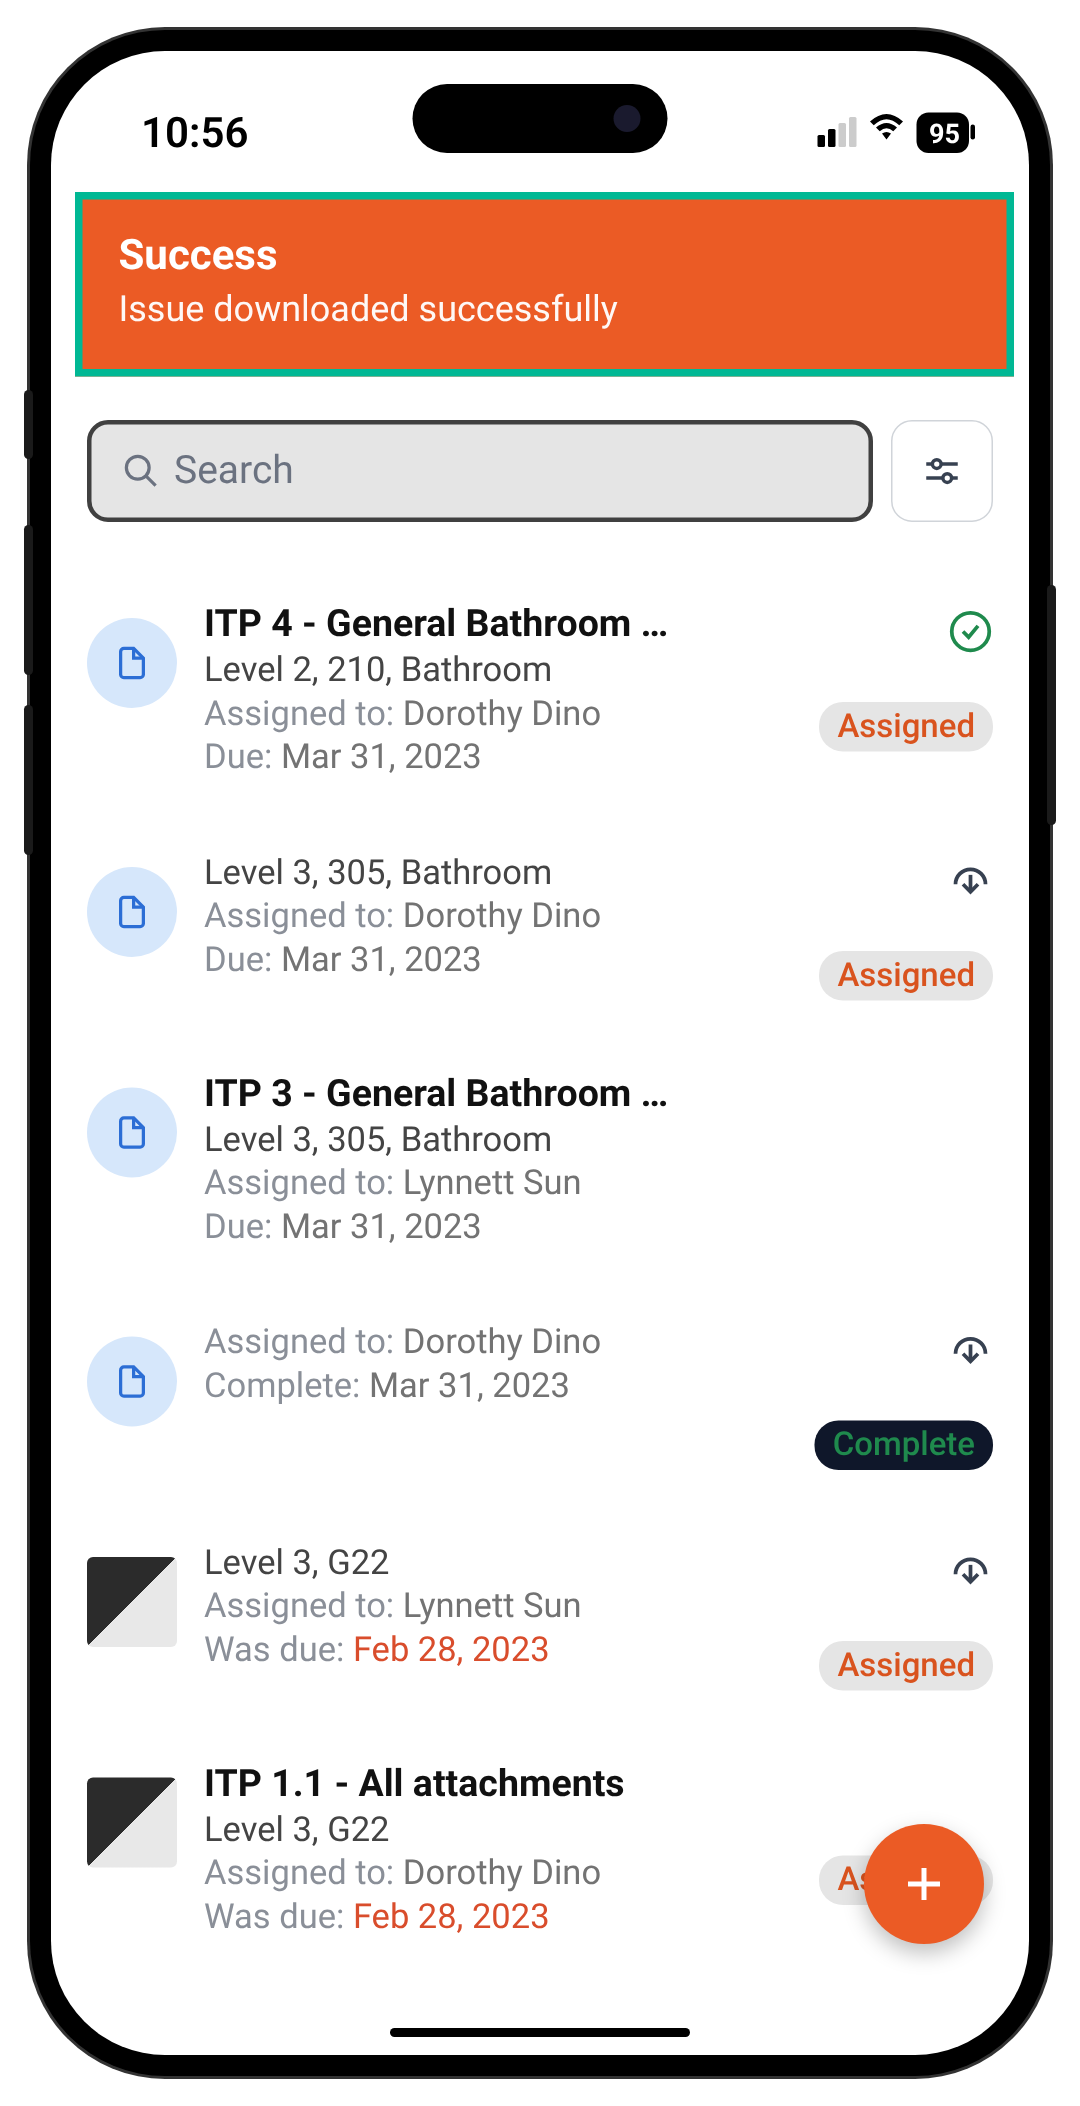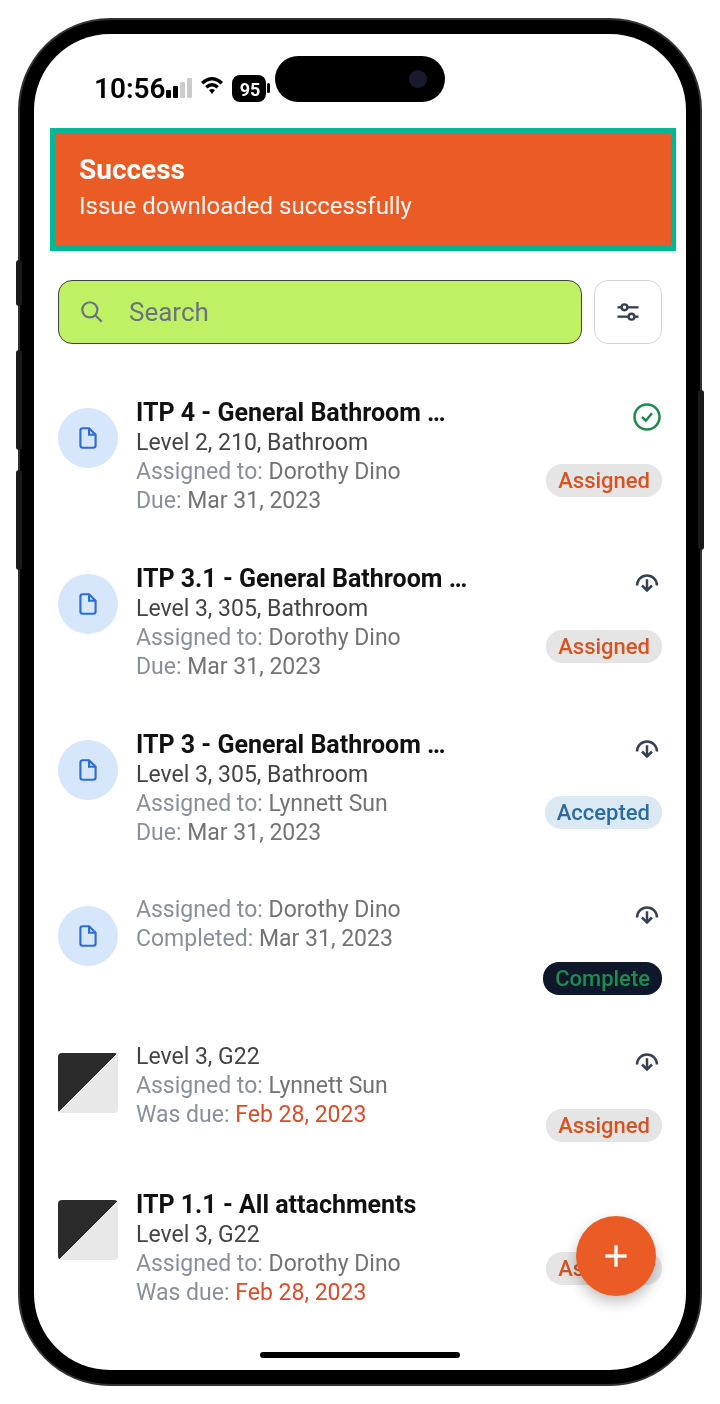--- a/index.html
+++ b/index.html
@@ -45,21 +45,21 @@
     width: 18px;
     height: 18px;
     border-radius: 50%;
     background: #1a1a2e;
   }
   .status-bar {
     position: absolute;
     top: 0; left: 0; right: 0;
     height: 90px;
     display: flex;
-    justify-content: flex-start;
+    justify-content: space-between;
     align-items: center;
     padding: 18px 40px 0 60px;
     z-index: 50;
   }
   .status-time { font-size: 28px; font-weight: 600; }
   .status-right { display: flex; align-items: center; gap: 8px; }
   .signal-bars { display: inline-flex; align-items: flex-end; gap: 2px; }
   .signal-bars span { width: 5px; background: #ccc; border-radius: 1px; }
   .signal-bars span:nth-child(1) { height: 8px; background:#000; }
   .signal-bars span:nth-child(2) { height: 12px; background:#000; }
@@ -116,27 +116,27 @@
   .search-row {
     margin-top: 154px;
     padding: 0 24px;
     display: flex;
     gap: 12px;
   }
   .search-input {
     flex: 1;
     display: flex;
     align-items: center;
-    gap: 24px;
-    border: 1px solid #404040;
+    gap: 9px;
+    border: 3px solid #404040;
     border-radius: 14px;
     padding: 16px 20px;
     font-size: 26px;
     color: #6b7280;
-    background: #bef264;
+    background: #e5e5e5;
   }
   .filter-btn {
     width: 68px;
     display: flex;
     align-items: center;
     justify-content: center;
     border: 1px solid #d0d4d9;
     border-radius: 14px;
     background: #fff;
   }
@@ -314,21 +314,20 @@
             </div>
           </div>
           <div class="item">
             <div class="item-icon">
               <svg width="26" height="26" viewBox="0 0 24 24" fill="none" stroke="#2c6ed5" stroke-width="2">
                 <path d="M13 3H7a2 2 0 0 0-2 2v14a2 2 0 0 0 2 2h10a2 2 0 0 0 2-2V9z"></path>
                 <path d="M13 3v6h6"></path>
               </svg>
             </div>
             <div class="item-body">
-              <div class="item-title">ITP 3.1 - General Bathroom …</div>
               <div class="item-loc">Level 3, 305, Bathroom</div>
               <div class="item-line"><span>Assigned to:</span> <span class="val">Dorothy Dino</span></div>
               <div class="item-line"><span>Due:</span> <span class="val">Mar 31, 2023</span></div>
             </div>
             <div class="item-right">
               <span><svg width="30" height="30" viewBox="0 0 24 24" fill="none" stroke="#374151" stroke-width="2">
                   <path d="M4 14a8 8 0 1 1 16 0"></path>
                   <path d="M12 9v9"></path>
                   <path d="M8 14l4 4 4-4"></path>
                 </svg></span>
@@ -341,39 +340,31 @@
                 <path d="M13 3H7a2 2 0 0 0-2 2v14a2 2 0 0 0 2 2h10a2 2 0 0 0 2-2V9z"></path>
                 <path d="M13 3v6h6"></path>
               </svg>
             </div>
             <div class="item-body">
               <div class="item-title">ITP 3 - General Bathroom …</div>
               <div class="item-loc">Level 3, 305, Bathroom</div>
               <div class="item-line"><span>Assigned to:</span> <span class="val">Lynnett Sun</span></div>
               <div class="item-line"><span>Due:</span> <span class="val">Mar 31, 2023</span></div>
             </div>
-            <div class="item-right">
-              <span><svg width="30" height="30" viewBox="0 0 24 24" fill="none" stroke="#374151" stroke-width="2">
-                  <path d="M4 14a8 8 0 1 1 16 0"></path>
-                  <path d="M12 9v9"></path>
-                  <path d="M8 14l4 4 4-4"></path>
-                </svg></span>
-              <span class="status-pill pill-accepted">Accepted</span>
-            </div>
           </div>
           <div class="item">
             <div class="item-icon">
               <svg width="26" height="26" viewBox="0 0 24 24" fill="none" stroke="#2c6ed5" stroke-width="2">
                 <path d="M13 3H7a2 2 0 0 0-2 2v14a2 2 0 0 0 2 2h10a2 2 0 0 0 2-2V9z"></path>
                 <path d="M13 3v6h6"></path>
               </svg>
             </div>
             <div class="item-body">
               <div class="item-line"><span>Assigned to:</span> <span class="val">Dorothy Dino</span></div>
-              <div class="item-line"><span>Completed:</span> <span class="val">Mar 31, 2023</span></div>
+              <div class="item-line"><span>Complete:</span> <span class="val">Mar 31, 2023</span></div>
             </div>
             <div class="item-right">
               <span><svg width="30" height="30" viewBox="0 0 24 24" fill="none" stroke="#374151" stroke-width="2">
                   <path d="M4 14a8 8 0 1 1 16 0"></path>
                   <path d="M12 9v9"></path>
                   <path d="M8 14l4 4 4-4"></path>
                 </svg></span>
               <span class="status-pill pill-complete">Complete</span>
             </div>
           </div>

